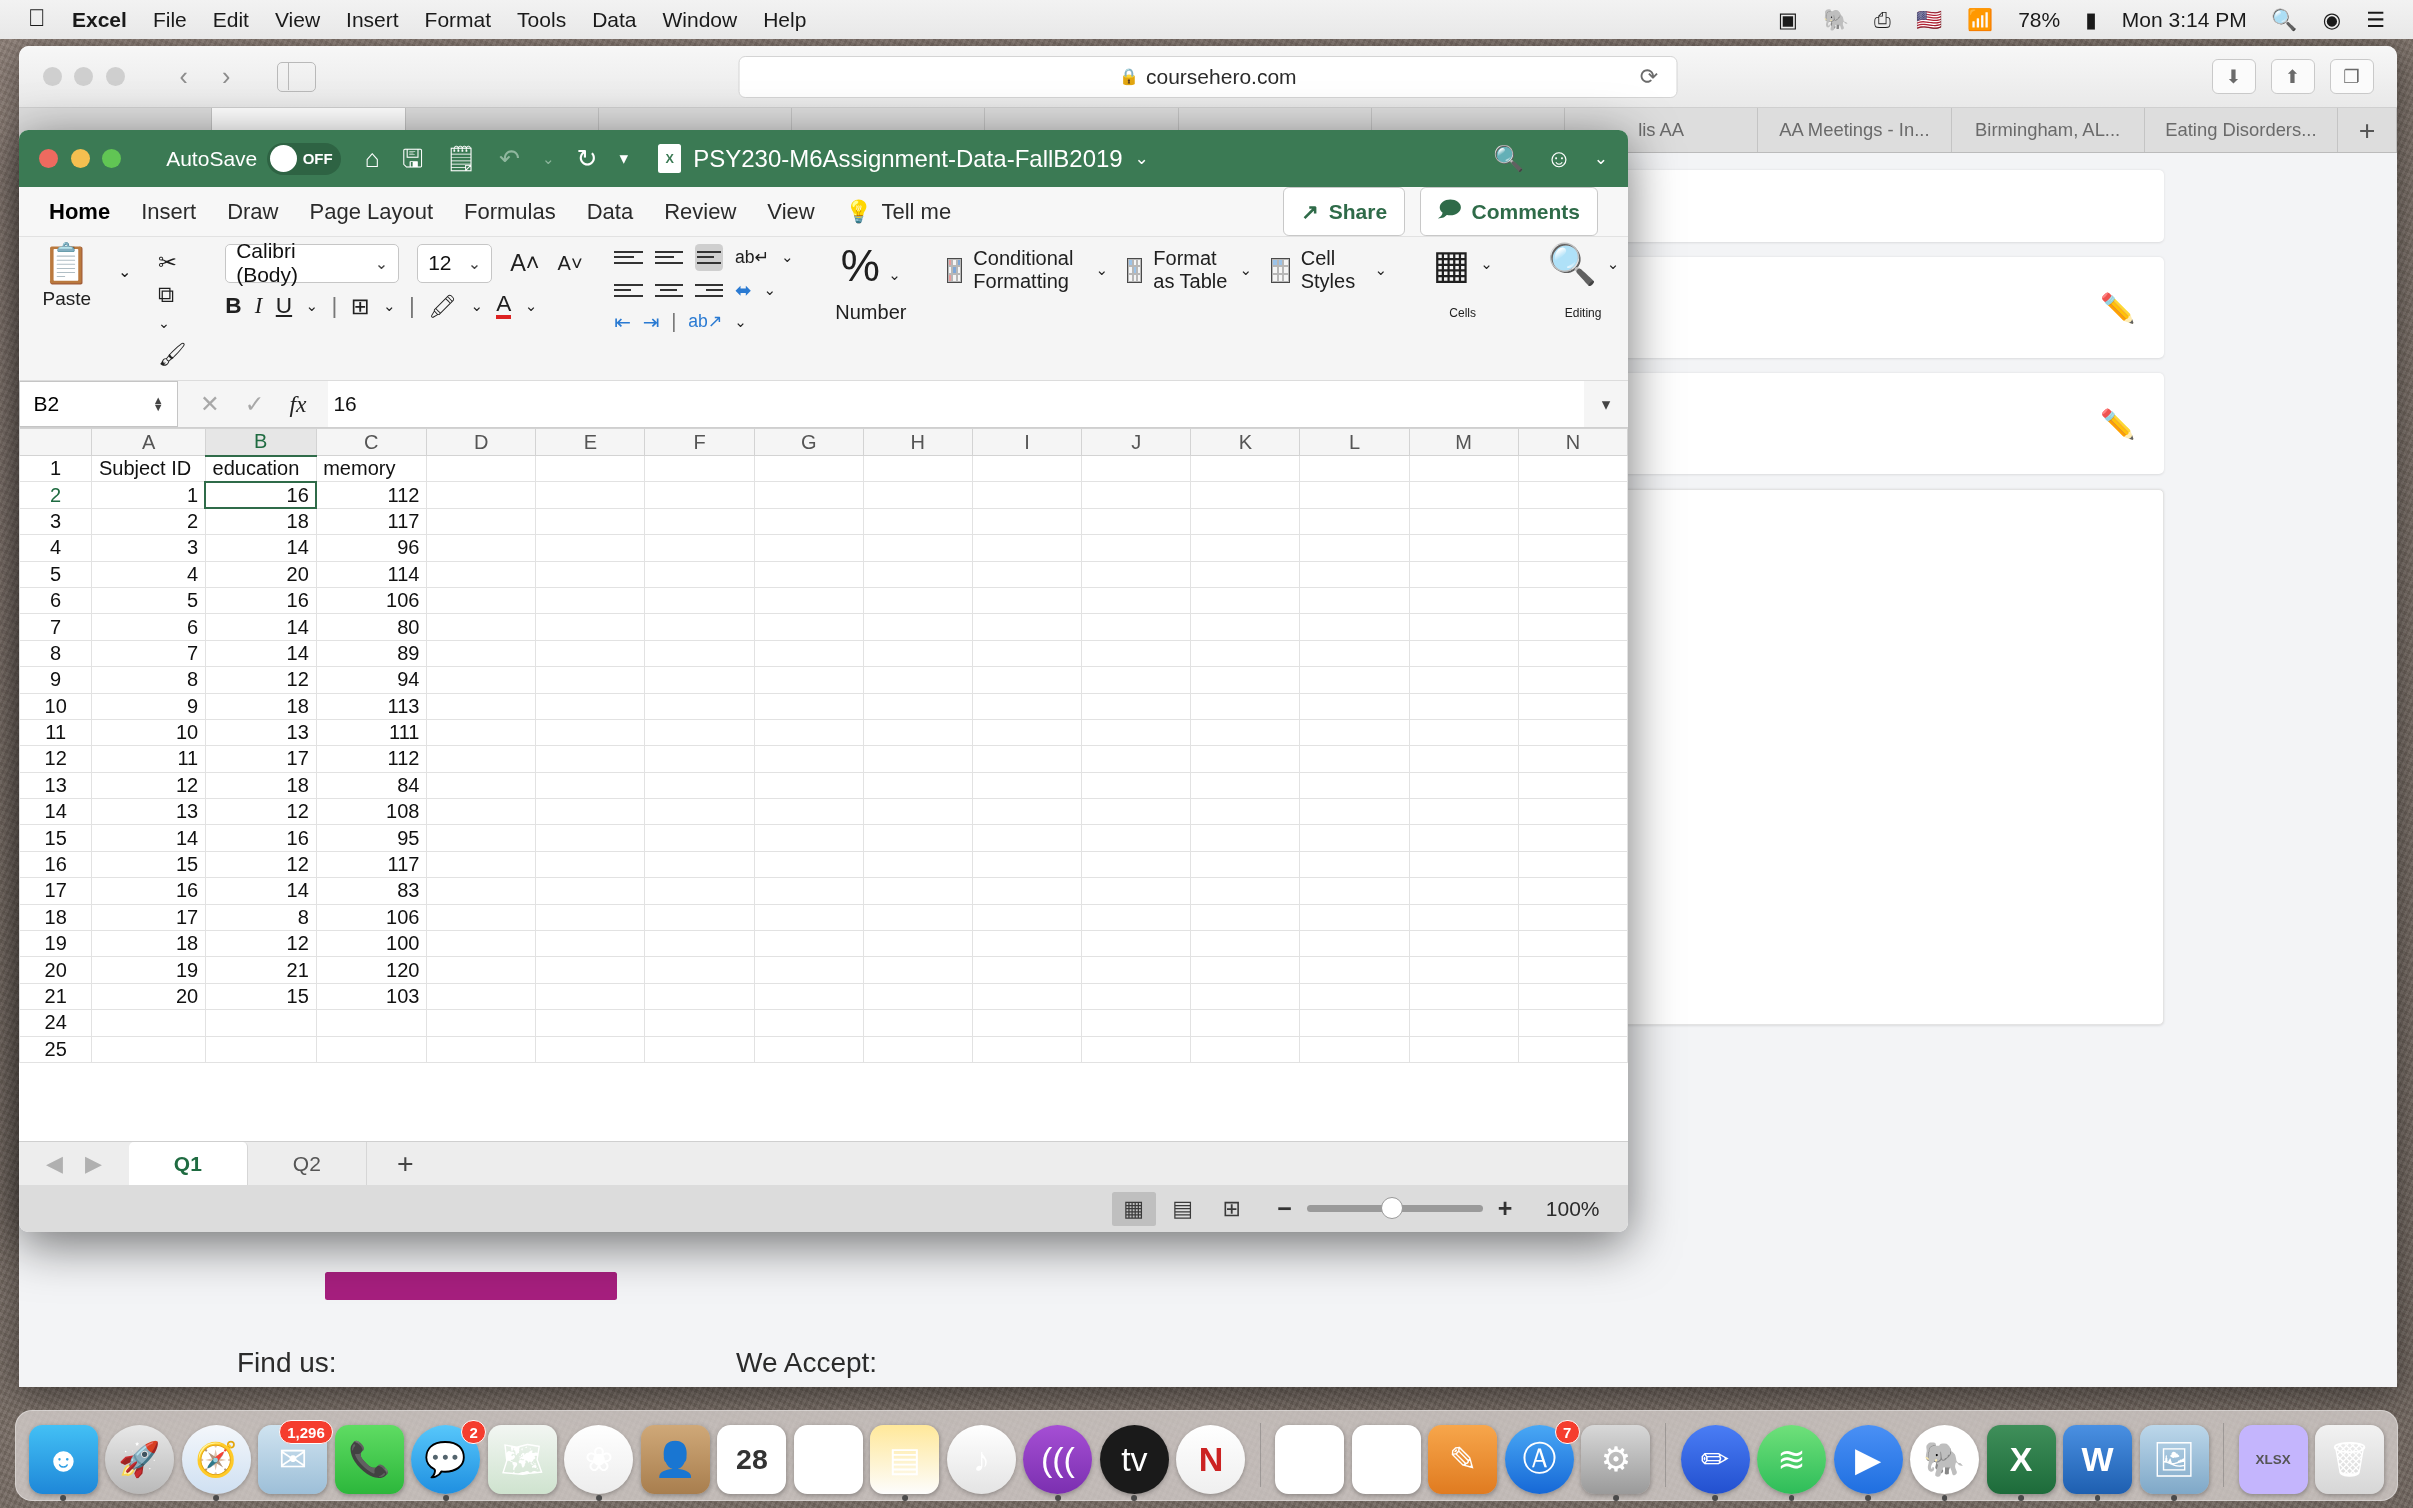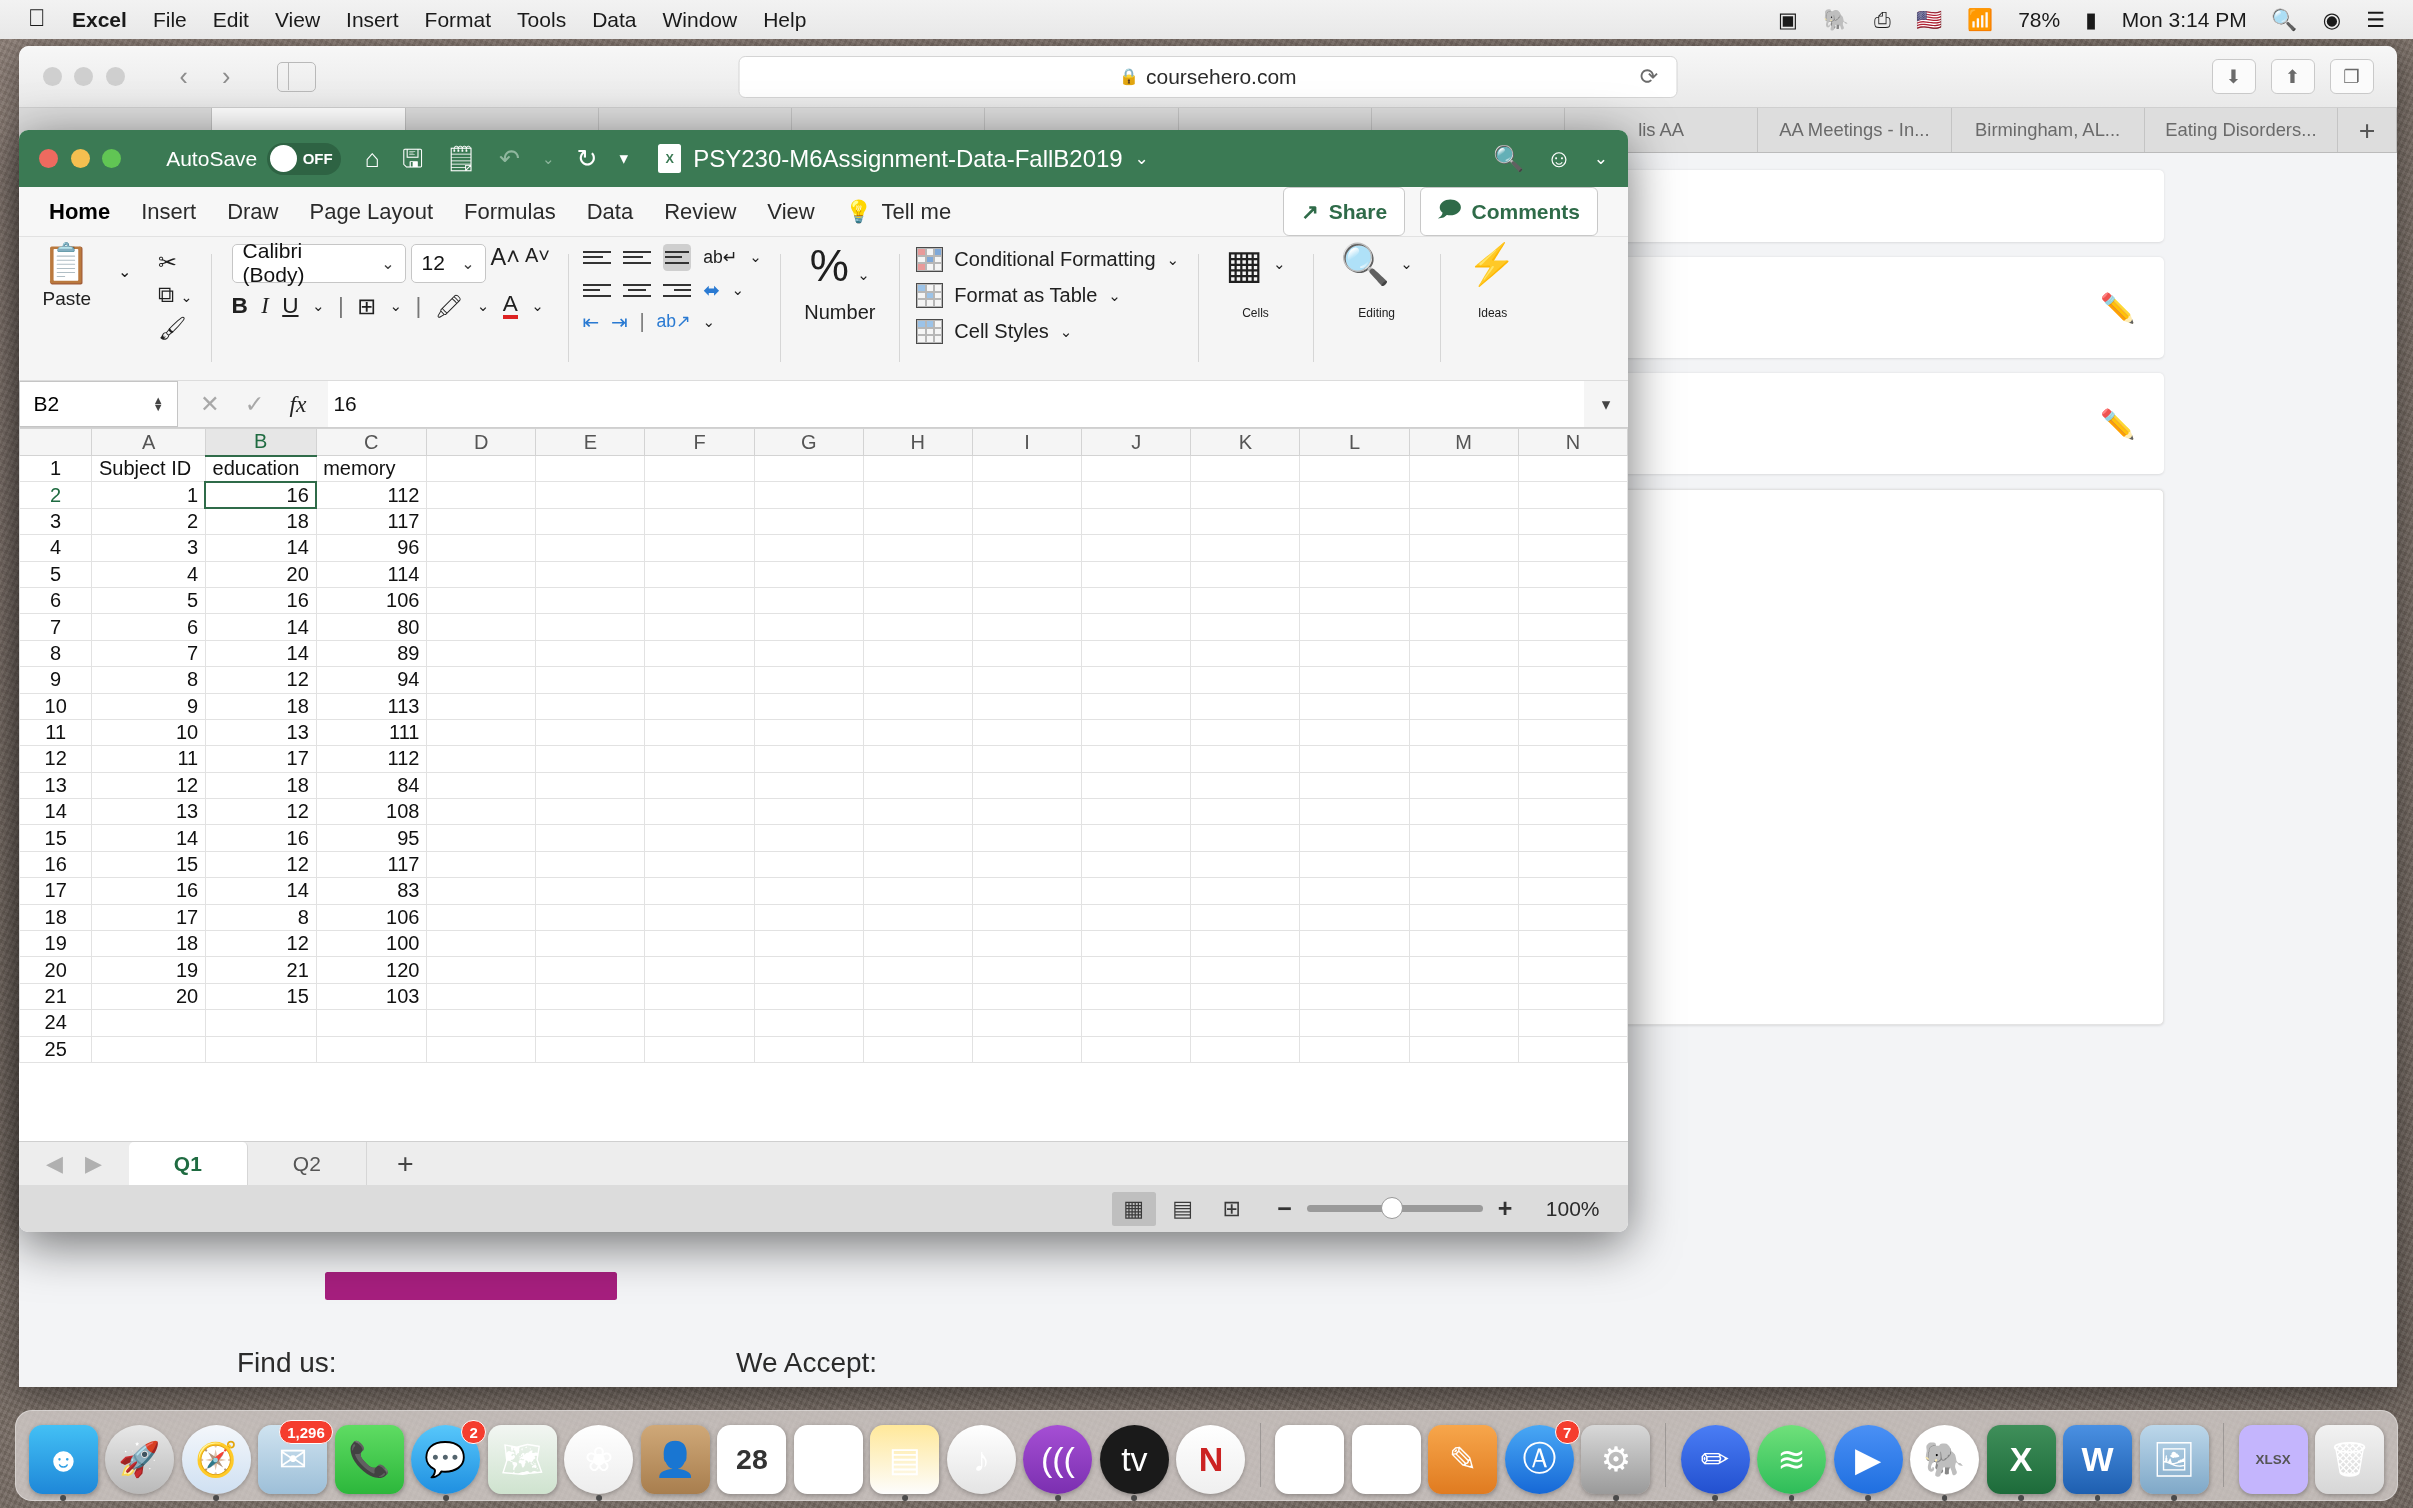--- a/index.html
+++ b/index.html
@@ -205,39 +205,39 @@
     border-bottom: 0.8px solid #dcdcdc; padding: 6.7px 0 0 0;
     flex: 0 0 144px; font-size: 19px; color: #202020;
   }
   .rgroup { display: flex; align-items: flex-start; padding: 0 13.4px; }
   .rsep { width: 0.8px; background: #d6d6d6; margin: 10px 5px 18.4px 5px; }
   .paste-grp { flex-direction: column; align-items: center; padding-left: 23.5px; }
   .paste-ico { font-size: 39px; line-height: 1; }
   .paste-lbl { font-size: 19px; margin-top: 5px; }
   .cut-col { display: flex; flex-direction: column; gap: 6.7px; padding-top: 5px; font-size: 22.6px; }
   .font-grp { flex-direction: column; gap: 10px; padding-left: 15px; }
-  .font-row1 { display: flex; gap: 5px; }
+  .font-row1 { display: flex; align-items: center; gap: 18px; }
   .sel {
     border: 0.8px solid #c6c6c6; border-radius: 5px; background: #fff;
     height: 39px; display: flex; align-items: center; padding: 0 10px;
     font-size: 21px; color: #111;
   }
   .sel .cv { margin-left: auto; padding-left: 15px; color: #444; font-size: 16px; }
   .sel-font { width: 174px; }
   .sel-size { width: 75px; }
   .font-row2 { display: flex; align-items: center; gap: 13.4px; font-size: 22.6px; }
   .align-grp { flex-direction: column; gap: 7.5px; padding-left: 8.4px; }
   .align-row { display: flex; align-items: center; gap: 11.7px; font-size: 20px; }
   .abtn { width: 28.5px; height: 22px; display:flex; flex-direction:column; justify-content:center; gap:3.4px; }
   .abtn i { height: 2.1px; background: #333; display:block; }
   .abtn.sel-box { background: #cfcfcf; border-radius: 4.2px; padding: 3.4px 2.5px; height: 27px; }
   .num-grp { flex-direction: column; align-items: center; padding: 0 18.4px; }
   .pct { font-size: 44px; line-height: 1; font-weight: 300; }
   .num-lbl { font-size: 20px; margin-top: 13.4px; }
-  .styles-grp { flex-direction: column; gap: 11px; padding-left: 11.7px; padding-top: 3.4px; }
+  .styles-grp { flex-direction: row; gap: 19px; padding-left: 11.7px; padding-top: 3.4px; }
   .style-item { display: flex; align-items: center; gap: 11px; font-size: 20px; }
   .mini-grid {
     width: 27px; height: 25px; border: 1.7px solid #4a4a4a;
     display: grid; grid-template-columns: 1fr 1fr 1fr; grid-template-rows: 1fr 1fr 1fr;
   }
   .mini-grid span { border: 0.8px solid #b7b7b7; }
   .cells-grp, .editing-grp, .ideas-grp { flex-direction: column; align-items: center; padding: 0 22px; }
   .big-ico { font-size: 40px; line-height: 1; }
   .grp-lbl { font-size: 12px; margin-top: 22px; }
 

